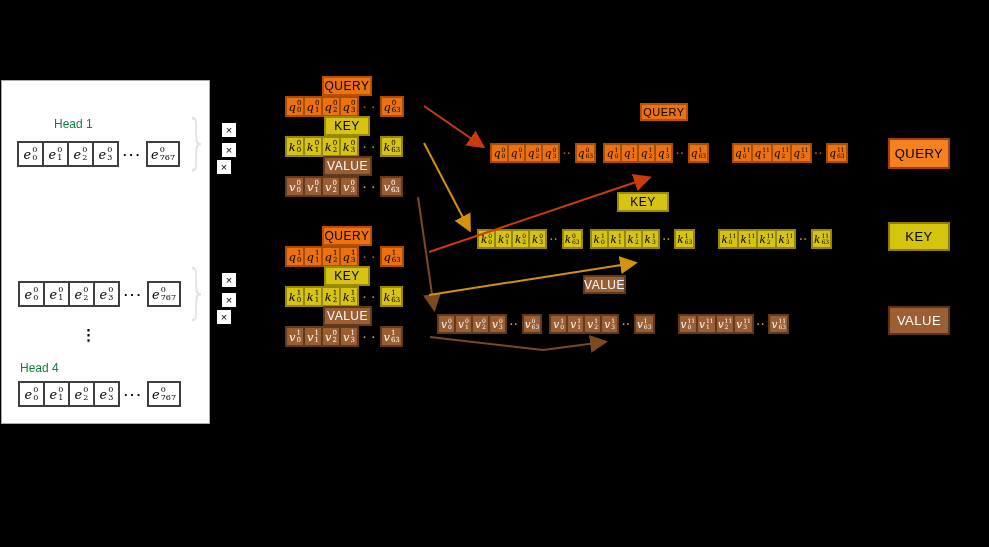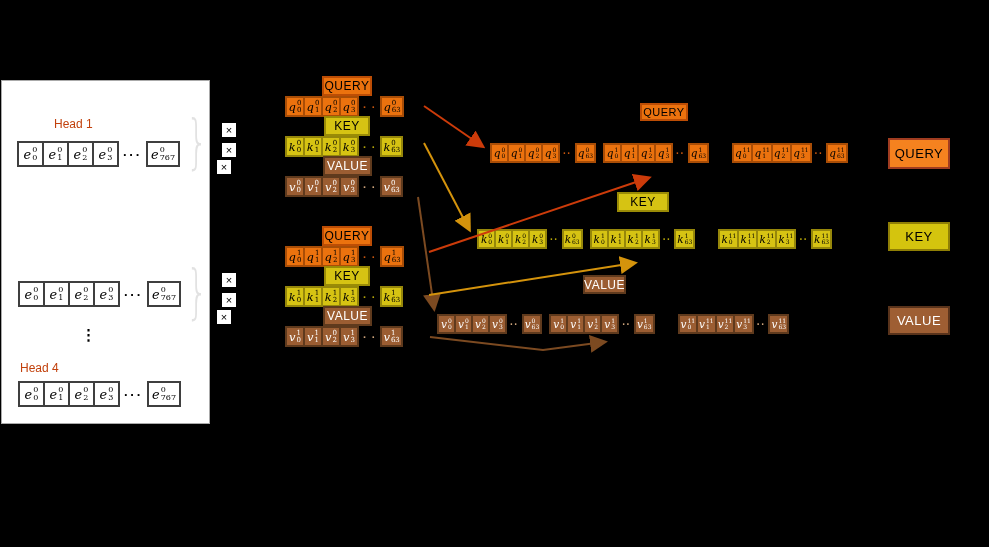--- a/index.html
+++ b/index.html
@@ -1,21 +1,21 @@
 <!DOCTYPE html>
 <html><head>
 <meta charset="utf-8">
 <style>
   html,body{margin:0;padding:0;background:#000;}
   #canvas{position:relative;width:989px;height:547px;background:#000;overflow:hidden;
           font-family:"Liberation Sans",sans-serif;}
   
   .panel{position:absolute;left:1px;top:80px;width:209px;height:344px;background:#fff;
          border:1px solid #aaa;box-sizing:border-box;}
-  .head-label{position:absolute;font-size:12px;color:#c2410c;}
+  .head-label{position:absolute;font-size:12px;color:#15803d;}
   
   .vrow{position:absolute;display:flex;align-items:center;}
   .group{display:flex;align-items:center;}
   .cell{display:inline-flex;align-items:center;justify-content:center;box-sizing:border-box;}
   .cell .var{font-family:"DejaVu Serif",serif;font-style:italic;}
   .ss{display:inline-flex;flex-direction:column;justify-content:center;align-items:flex-start;
       margin-left:1px;font-family:"DejaVu Serif",serif;}
   .ss span{line-height:1;display:block;}
   .dots{font-weight:bold;letter-spacing:1px;align-self:center;}
   

